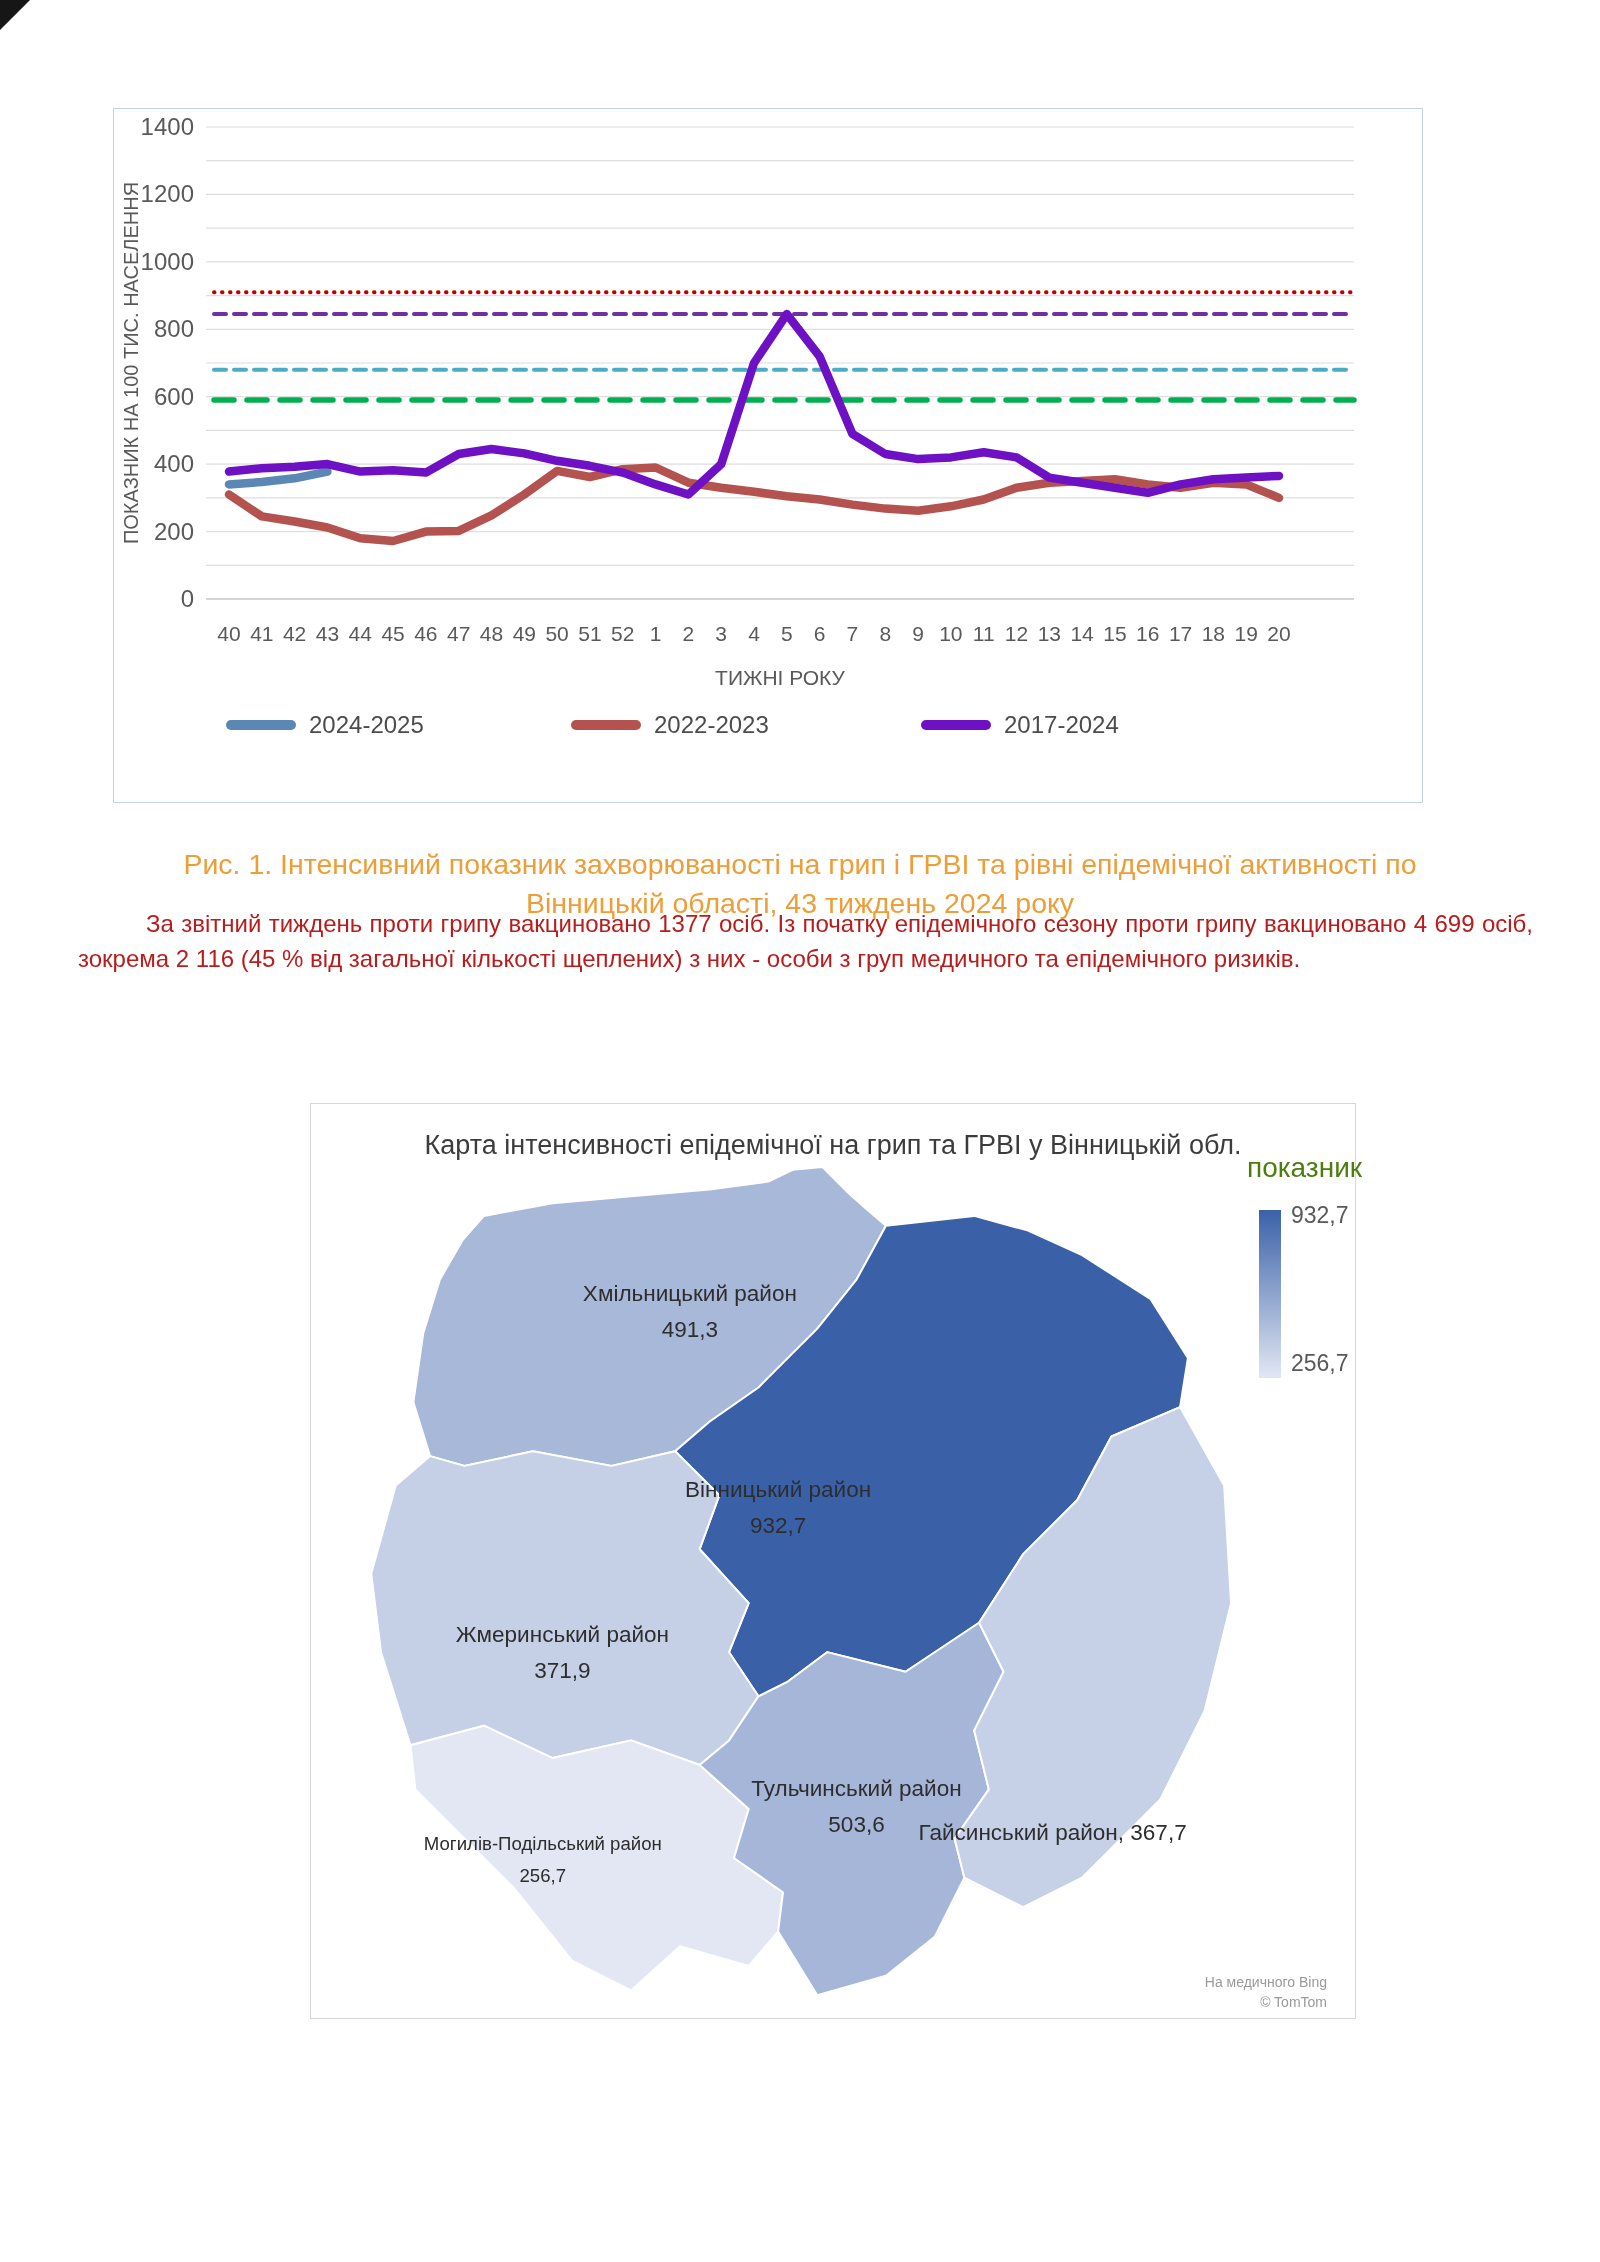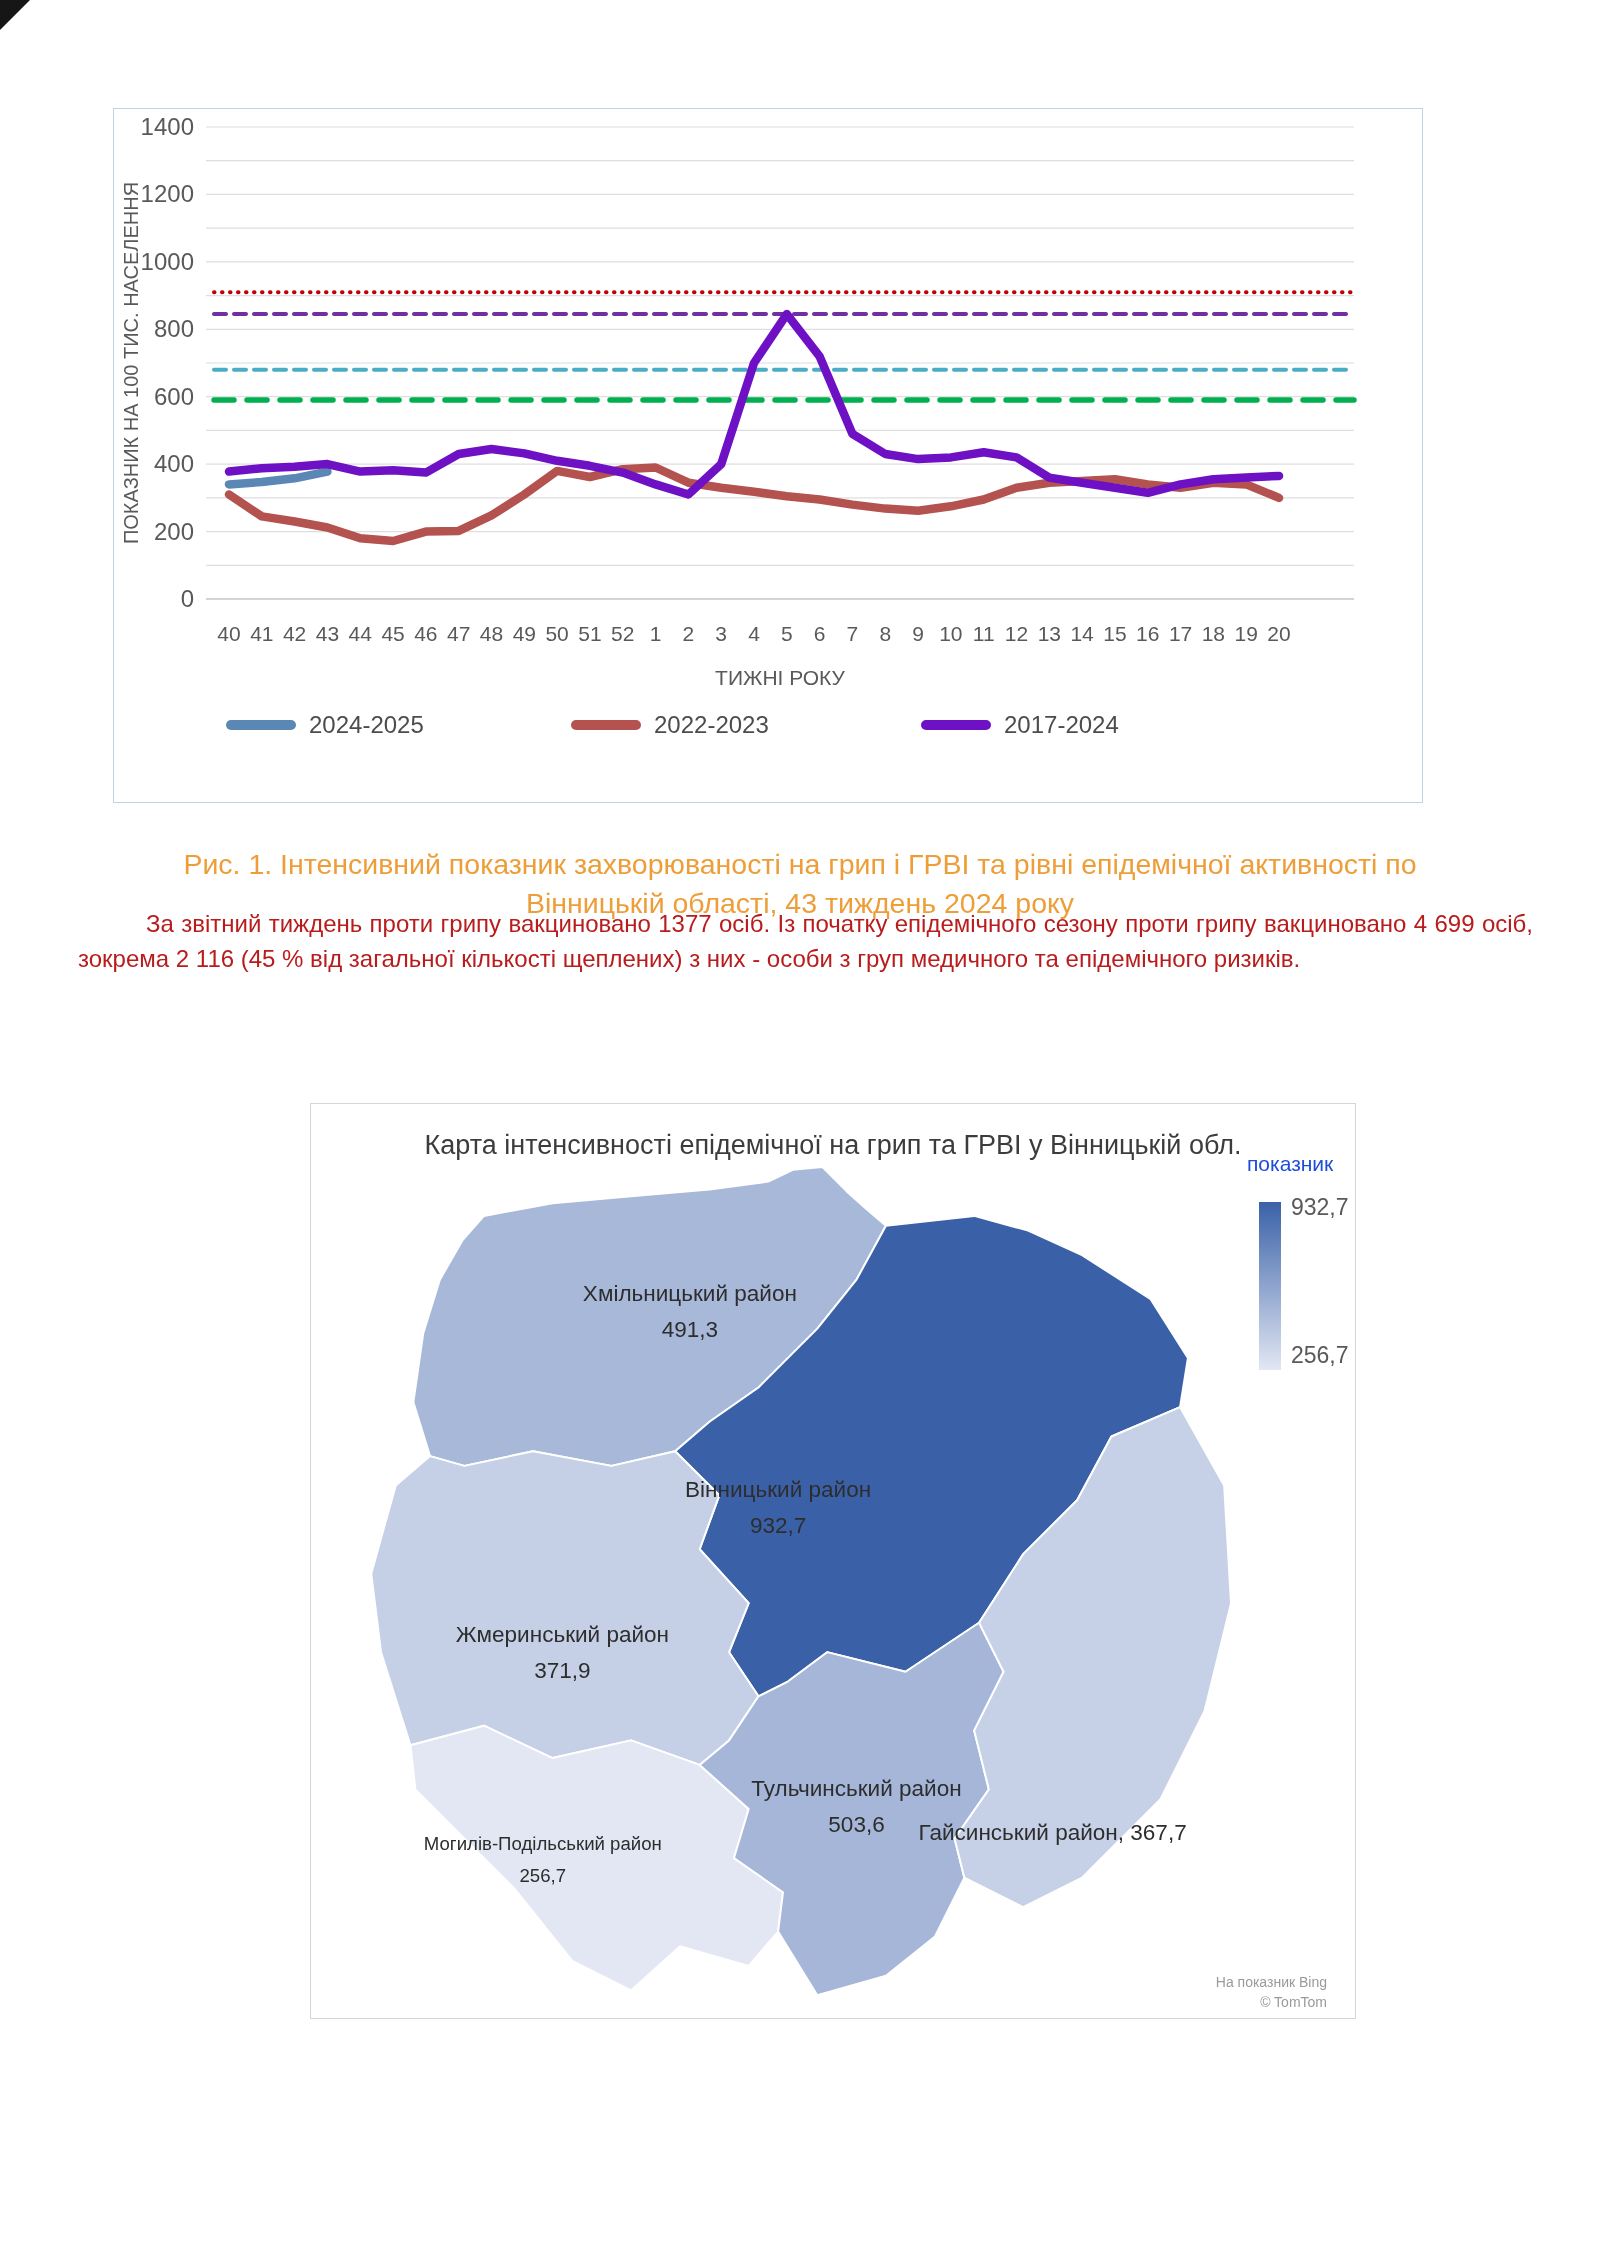--- a/index.html
+++ b/index.html
@@ -26,21 +26,21 @@
   .body-par{position:absolute;left:78px;top:906px;width:1455px;font-size:24px;
     line-height:1.47;color:#b91c1c;text-align:justify;text-indent:68px;}
 
   
   .map-box{position:absolute;left:310px;top:1103px;width:1046px;height:916px;
     border:1px solid #d6d6d6;background:#ffffff;box-sizing:border-box;}
   .map-title{position:absolute;left:0;top:26px;width:100%;text-align:center;
     font-size:27px;color:#3c3c3c;}
   .map-svg-wrap{position:absolute;left:12px;top:58px;width:920px;height:848px;}
   .map-legend{position:absolute;left:936px;top:48px;width:105px;}
-  .map-legend .mtitle{font-size:21px;color:#1d4ed8;margin-bottom:18px;}
+  .map-legend .mtitle{font-size:28px;color:#4d7c0f;margin-bottom:18px;}
   .grad-wrap{position:relative;height:190px;}
   .grad-bar{position:absolute;left:12px;top:8px;width:22px;height:168px;}
   .grad-max{position:absolute;left:44px;top:0px;font-size:23px;color:#595959;}
   .grad-min{position:absolute;left:44px;top:148px;font-size:23px;color:#595959;}
   .map-attrib{position:absolute;right:28px;top:868px;text-align:right;
     font-size:14px;color:#9a9a9a;line-height:1.45;}
 </style>
 </head>
 <body>
 
@@ -159,16 +159,16 @@
   </div>
   <div class="map-legend">
     <div class="mtitle">показник</div>
     <div class="grad-wrap">
       <div class="grad-bar" id="grad-bar" style="background: linear-gradient(rgb(58, 97, 168), rgb(226, 231, 243));"></div>
       <div class="grad-max">932,7</div>
       <div class="grad-min">256,7</div>
     </div>
   </div>
   <div class="map-attrib">
-    <div>На показник Bing</div>
+    <div>На медичного Bing</div>
     <div>© TomTom</div>
   </div>
 </div>
 
 </body></html>

